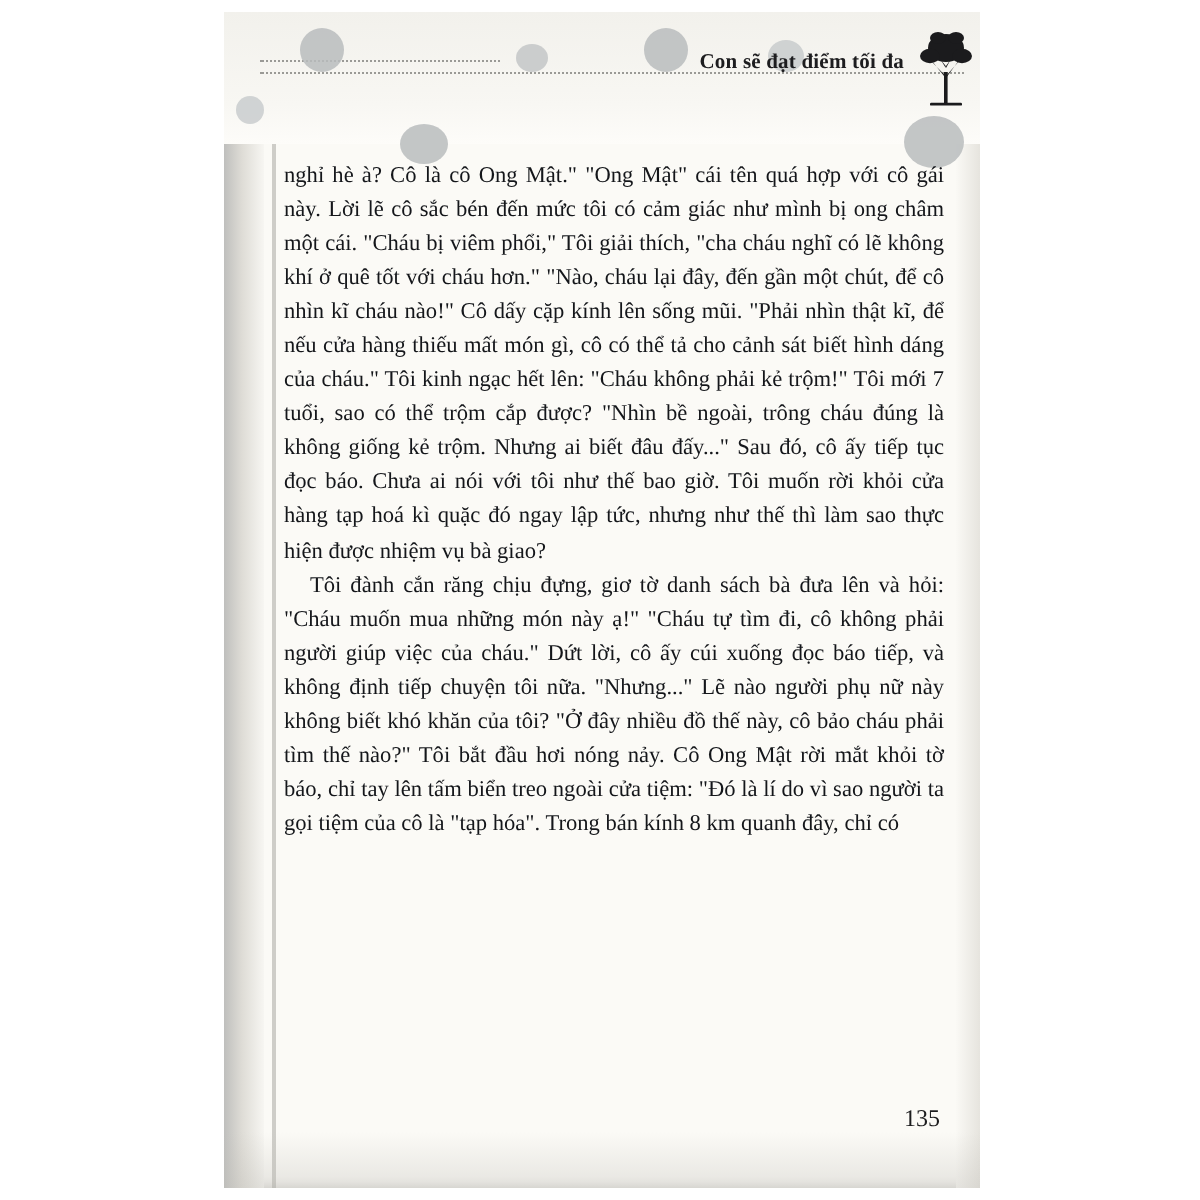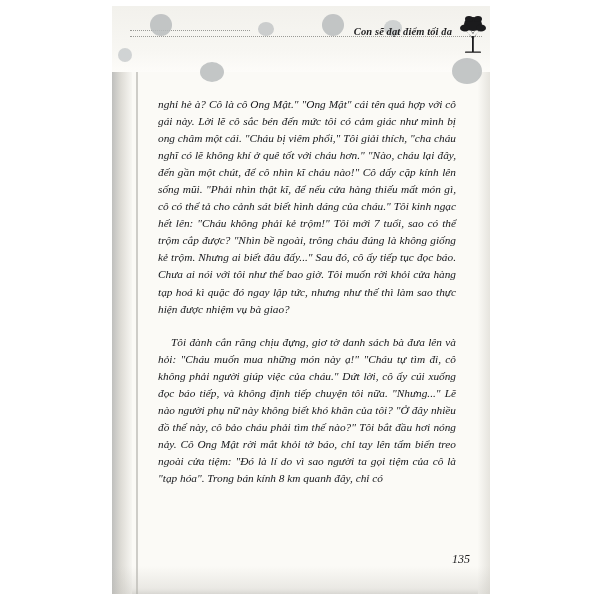--- a/index.html
+++ b/index.html
@@ -12,21 +12,20 @@
     background: #ffffff;
     font-family: "Liberation Serif", serif;
     overflow: hidden;
   }
 
   #page {
     position: relative;
     width: 600px;
     height: 600px;
     background: #ffffff;
-    font-style: italic;
   }
 
   
   .sheet {
     position: absolute;
     left: 112px;
     top: 6px;
     width: 378px;
     height: 588px;
     background: #fbfaf6;
@@ -125,21 +124,21 @@
     top: 80px;
     width: 330px;
     font-size: 11.3px;
     line-height: 17.05px;
     color: #14161a;
     text-align: justify;
     text-justify: inter-word;
     font-family: "Liberation Serif", serif;
   }
   .body-text p {
-    margin: 16px;
+    margin: 0;
     text-indent: 13px;
   }
   .body-text p.noindent { text-indent: 0; }
 
   .page-number {
     position: absolute;
     left: 420px;
     top: 552px;
     width: 50px;
     text-align: right;

